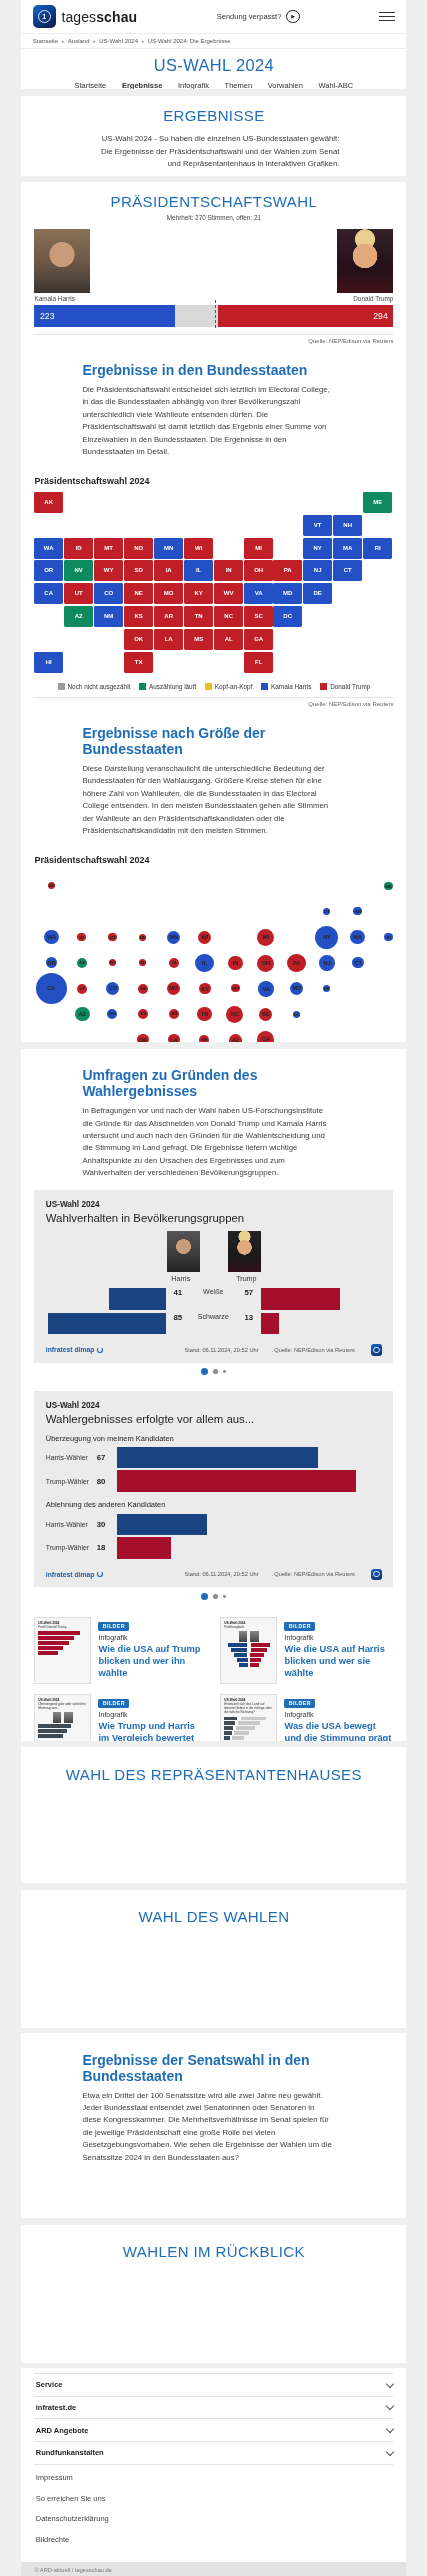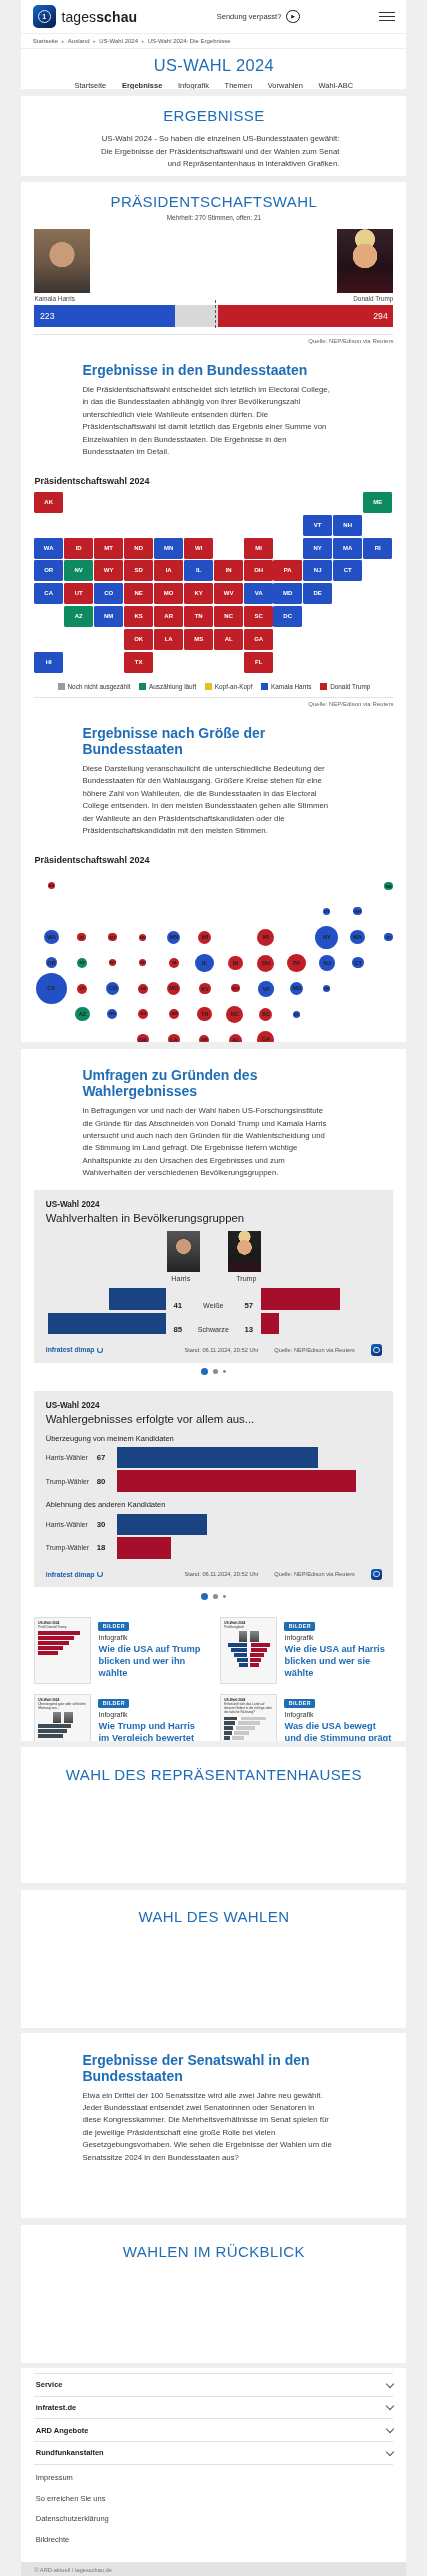--- a/index.html
+++ b/index.html
@@ -55,21 +55,21 @@
   
   .polls{height:692px;}
   .chartcard{background:#ebebeb;margin:10px 13px 0;padding:10px 11.4px 7.1px;}
   .kicker{font-size:8.2px;font-weight:bold;color:#1d1d1d;margin:0 0 2.9px;}
   .ctitle{font-size:11.4px;color:#1d1d1d;margin:0 0 7.1px;font-weight:normal;}
   .cphotos{display:flex;justify-content:center;gap:28.5px;}
   .sphoto{width:33px;height:41px;}
   .sphoto.harris{background:radial-gradient(circle at 50% 38%,#c99b78 0 24%,rgba(0,0,0,0) 25%),linear-gradient(180deg,#555 0%,#3a3a3a 60%,#222 100%);}
   .sphoto.trump{background:radial-gradient(circle at 50% 40%,#e2a97c 0 24%,rgba(0,0,0,0) 25%),radial-gradient(circle at 50% 14%,#e9cf8e 0 15%,rgba(0,0,0,0) 16%),linear-gradient(180deg,#222 0%,#1a1a1a 60%,#30121a 100%);}
   .cnames{display:flex;justify-content:center;gap:46px;font-size:7.1px;color:#333;margin:2.9px 0 5.7px;}
-  .demo-row{display:flex;align-items:flex-end;height:21.4px;margin:2.9px 0;}
+  .demo-row{display:flex;align-items:flex-start;height:21.4px;margin:2.9px 0;}
   .demo-zl{width:120px;display:flex;justify-content:flex-end;}
   .demo-zr{width:120px;display:flex;justify-content:flex-start;}
   .demo-bar{height:21.4px;}
   .demo-num{width:24px;text-align:center;font-size:7.8px;font-weight:bold;color:#1d1d1d;}
   .demo-cat{width:47px;text-align:center;font-size:7.1px;color:#333;}
   .cfoot{display:flex;align-items:center;gap:5.7px;margin-top:10px;font-size:5.7px;color:#555;}
   .idlogo{color:#1a5dab;font-weight:bold;font-size:6.8px;display:flex;align-items:center;gap:2.1px;}
   .idmark{width:6.4px;height:6.4px;border:1.4px solid #1a5dab;border-radius:50%;border-top-color:rgba(0,0,0,0);display:inline-block;box-sizing:border-box;}
   .cfoot .stand{margin-left:auto;}
   .cfoot .csrc{margin-left:10px;}

